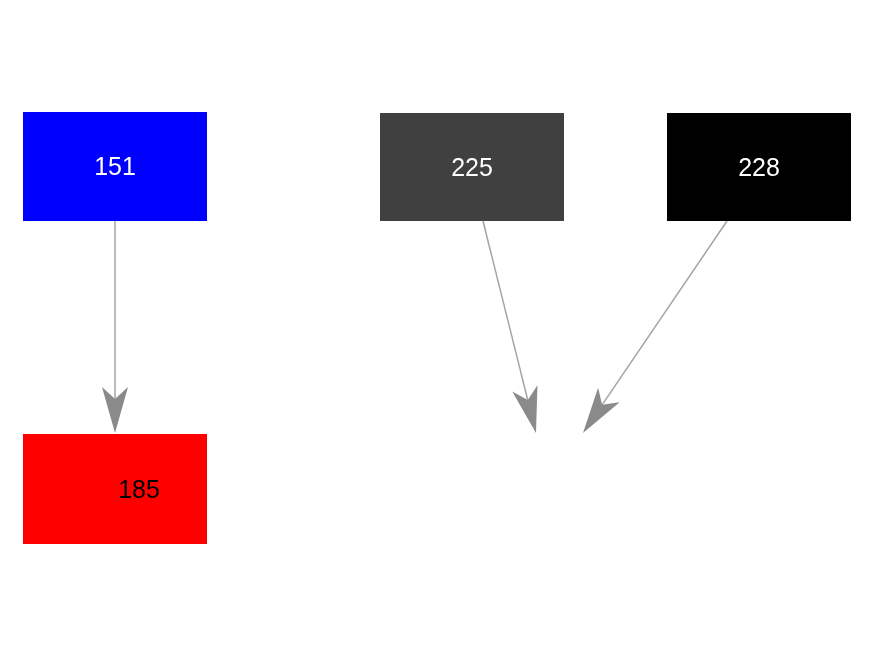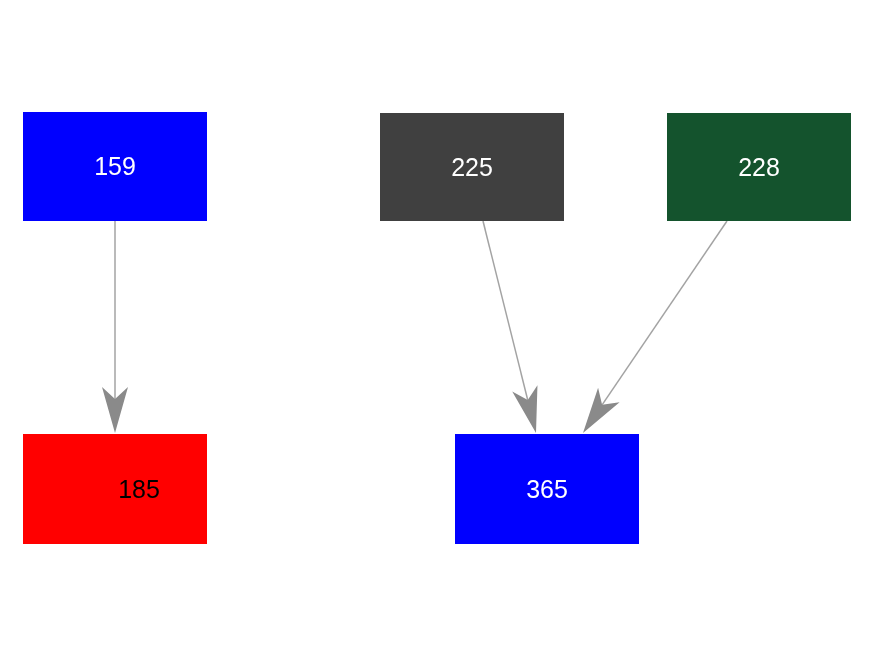--- a/index.html
+++ b/index.html
@@ -38,27 +38,24 @@
 <div class="stage" style="width: 875px; height: 656px; background: rgb(255, 255, 255);">
   <svg class="edge-layer" width="875" height="656" viewBox="0 0 875 656">
       <line x1="115" y1="221" x2="115" y2="399" stroke="#a3a3a3" stroke-width="1.5"></line>
       <polygon points="115,433 102,387 115,399 128,387" fill="#8a8a8a"></polygon>
       <line x1="483" y1="221" x2="527.75" y2="400.02" stroke="#a3a3a3" stroke-width="1.5"></line>
       <polygon points="536,433 512.23,391.53 527.75,400.02 537.46,385.22" fill="#8a8a8a"></polygon>
       <line x1="727" y1="221" x2="602.1" y2="404.87" stroke="#a3a3a3" stroke-width="1.5"></line>
       <polygon points="583,433 598.09,387.64 602.1,404.87 619.6,402.25" fill="#8a8a8a"></polygon>
     </svg>
 <div class="node" style="left: 23px; top: 112px; width: 184px; height: 109px; background: rgb(0, 0, 255);">
-      <span class="node-label" style="color: rgb(255, 255, 255);">159</span>
+      <span class="node-label" style="color: rgb(255, 255, 255);">151</span>
     </div>
     <div class="node" style="left: 23px; top: 434px; width: 184px; height: 110px; background: rgb(255, 0, 0);">
       <span class="node-label" style="color: #000000; margin-left: 48px;">185</span>
     </div>
     <div class="node" style="left: 380px; top: 113px; width: 184px; height: 108px; background: #404040;">
       <span class="node-label" style="color: rgb(255, 255, 255);">225</span>
     </div>
-    <div class="node" style="left: 667px; top: 113px; width: 184px; height: 108px; background: #14532d;">
+    <div class="node" style="left: 667px; top: 113px; width: 184px; height: 108px; background: #000000;">
       <span class="node-label" style="color: rgb(255, 255, 255);">228</span>
-    </div>
-    <div class="node" style="left: 455px; top: 434px; width: 184px; height: 110px; background: rgb(0, 0, 255);">
-      <span class="node-label" style="color: rgb(255, 255, 255);">365</span>
     </div>
   </div>
 
 </body></html>

